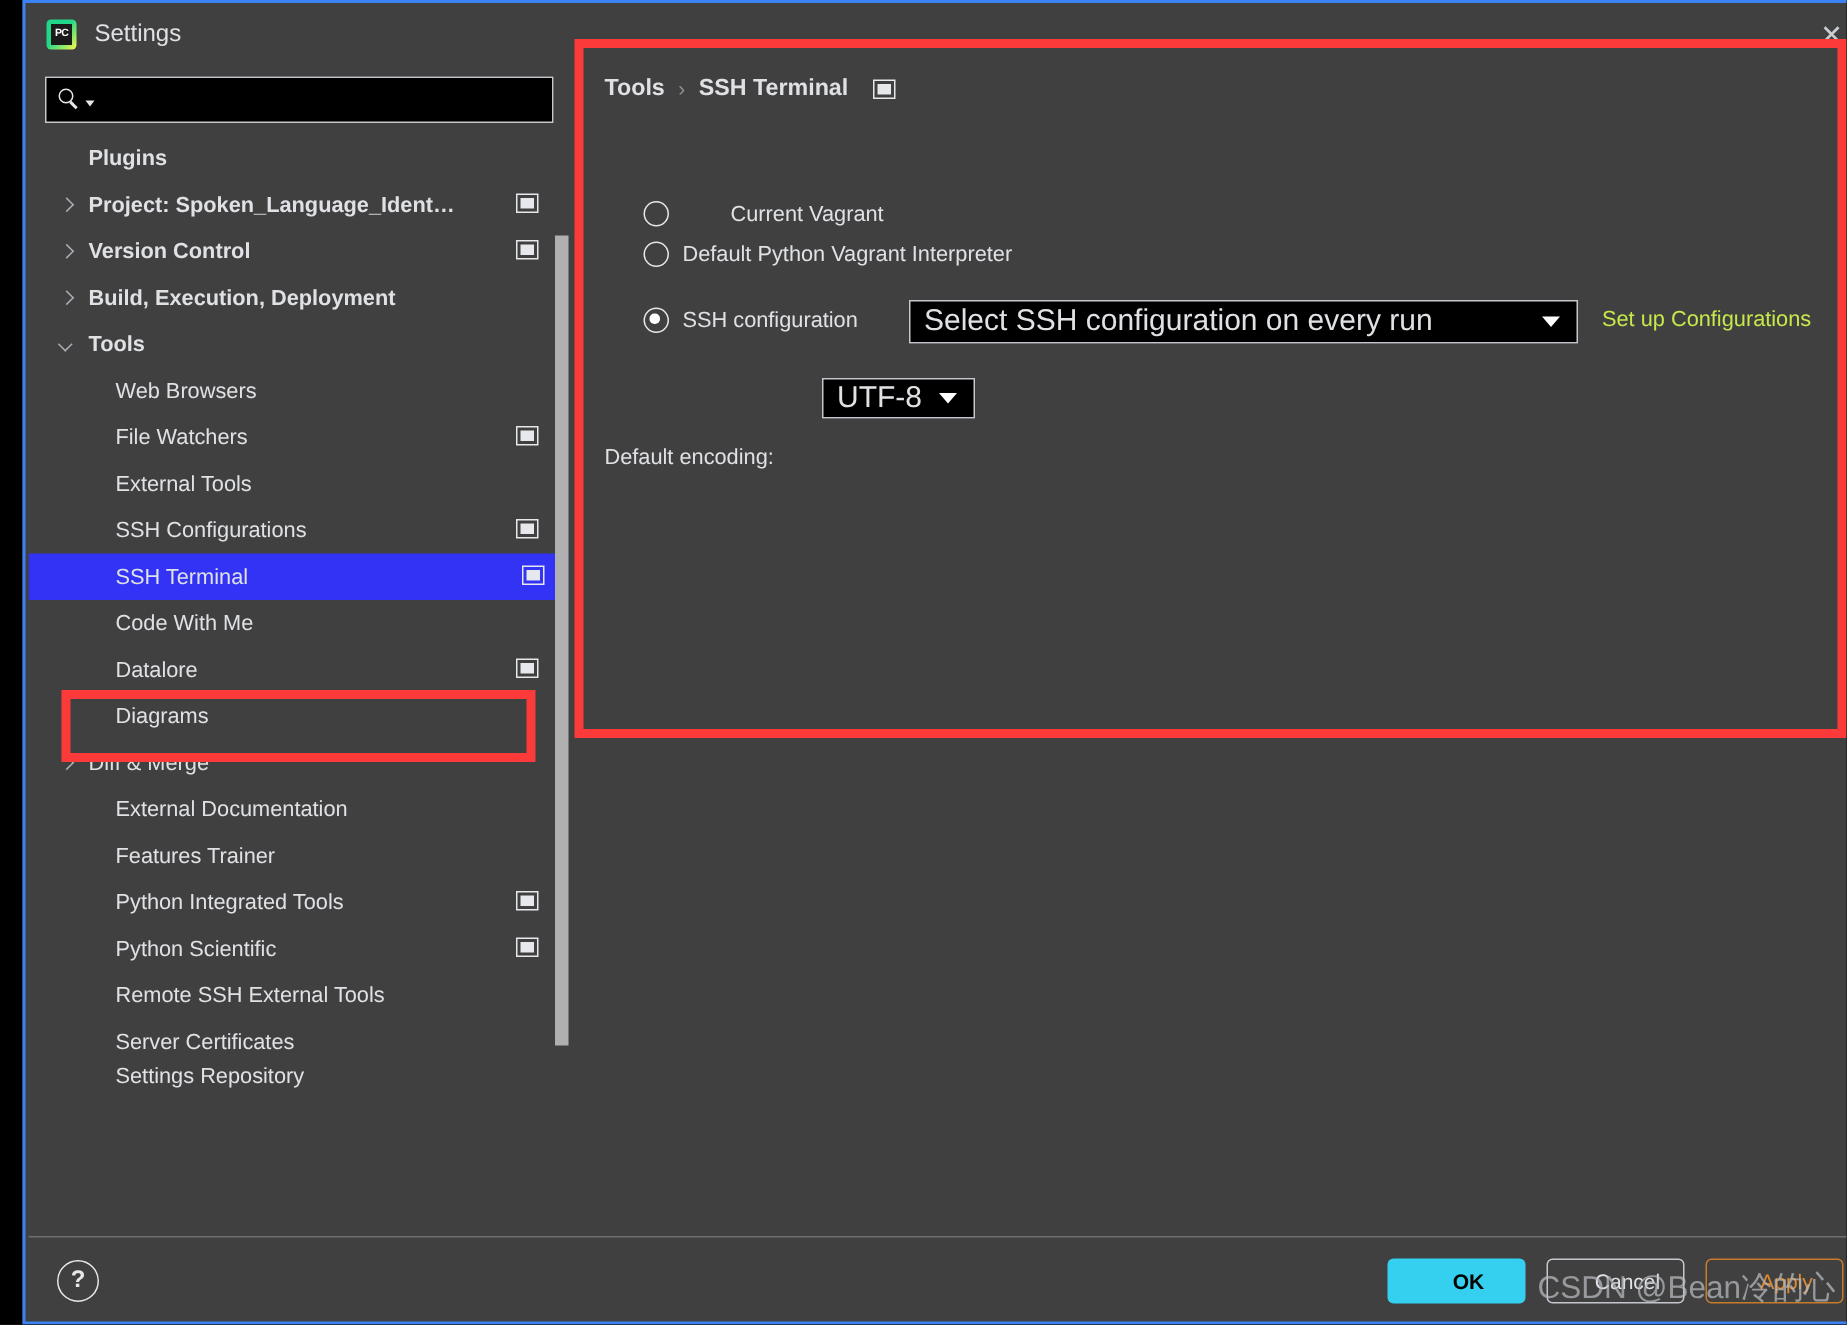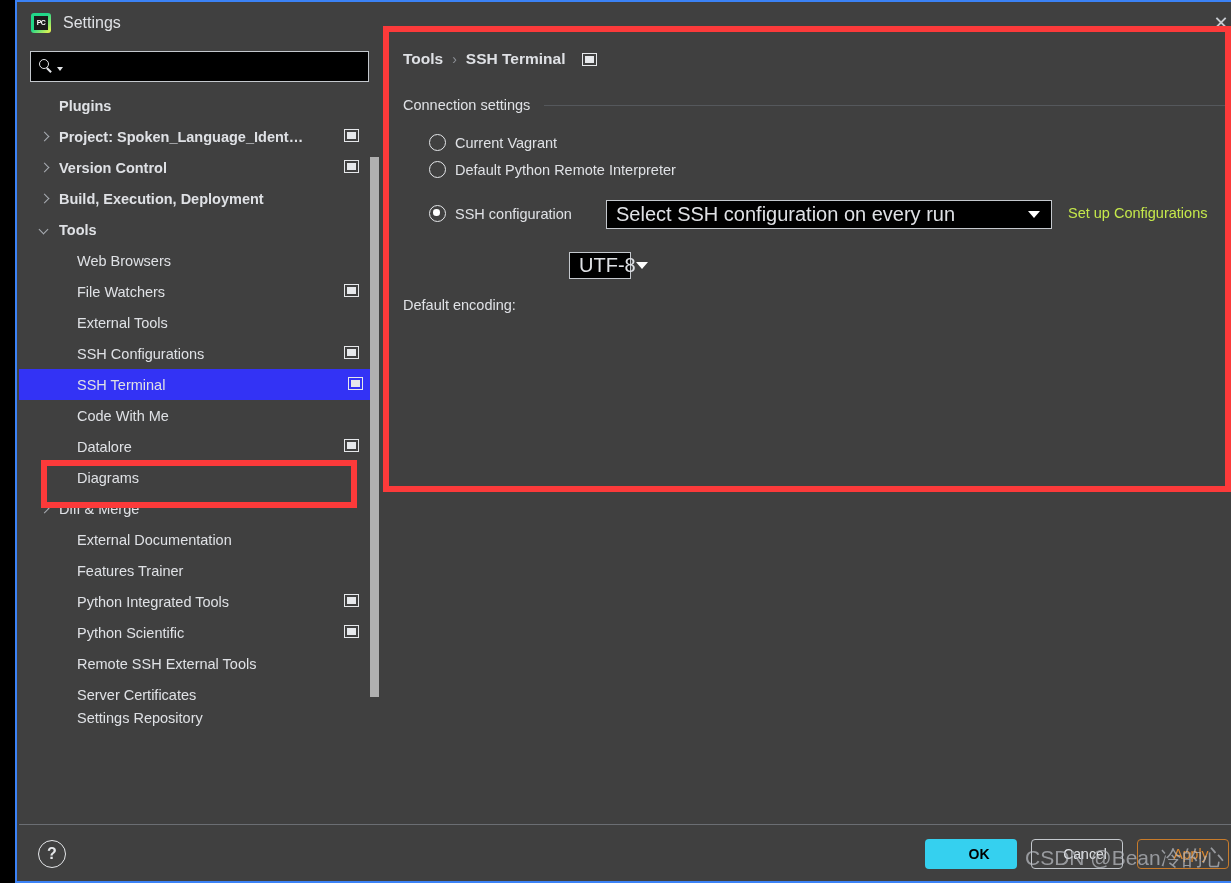--- a/index.html
+++ b/index.html
@@ -479,50 +479,46 @@
 
   <div class="main">
 
     <div class="breadcrumb">
       <span class="bc-seg">Tools</span>
       <span class="bc-sep">›</span>
       <span class="bc-seg">SSH Terminal</span>
       <span class="bc-badge"></span>
     </div>
 
-    <div class="section-head">
-      <span class="section-title">Connection settings</span>
-      <span class="section-rule"></span>
-    </div>
-
-    <div class="radio-row" style="left:40px; top:92px;">
+
+    <div class="radio-row" style="left:40px; top:92px;gap:32px;">
       <span class="radio"></span>
       <span class="radio-label">Current Vagrant</span>
     </div>
 
     <div class="radio-row" style="left:40px; top:119px;">
       <span class="radio"></span>
-      <span class="radio-label">Default Python Remote Interpreter</span>
+      <span class="radio-label">Default Python Vagrant Interpreter</span>
     </div>
 
     <div class="radio-row" style="left:40px; top:163px;">
       <span class="radio checked"></span>
       <span class="radio-label">SSH configuration</span>
     </div>
 
     <div class="combo" style="left:217px; top:158px; width:446px; height:29px;">
       <span class="val">Select SSH configuration on every run</span>
       <span class="arr"></span>
     </div>
 
     <div class="link" style="left:679px; top:163px;">Set up Configurations</div>
 
     <div class="enc-label">Default encoding:</div>
 
-    <div class="combo" style="left:159px; top:210px; width:62px; height:27px;margin-left:21px;">
+    <div class="combo" style="left:159px; top:210px; width:102px; height:27px;">
       <span class="val">UTF-8</span>
       <span class="arr"></span>
     </div>
   </div>
 
   <div class="anno anno-main"></div>
   <div class="anno anno-side"></div>
 
   <div class="divider"></div>
   <div class="help-btn">?</div>

